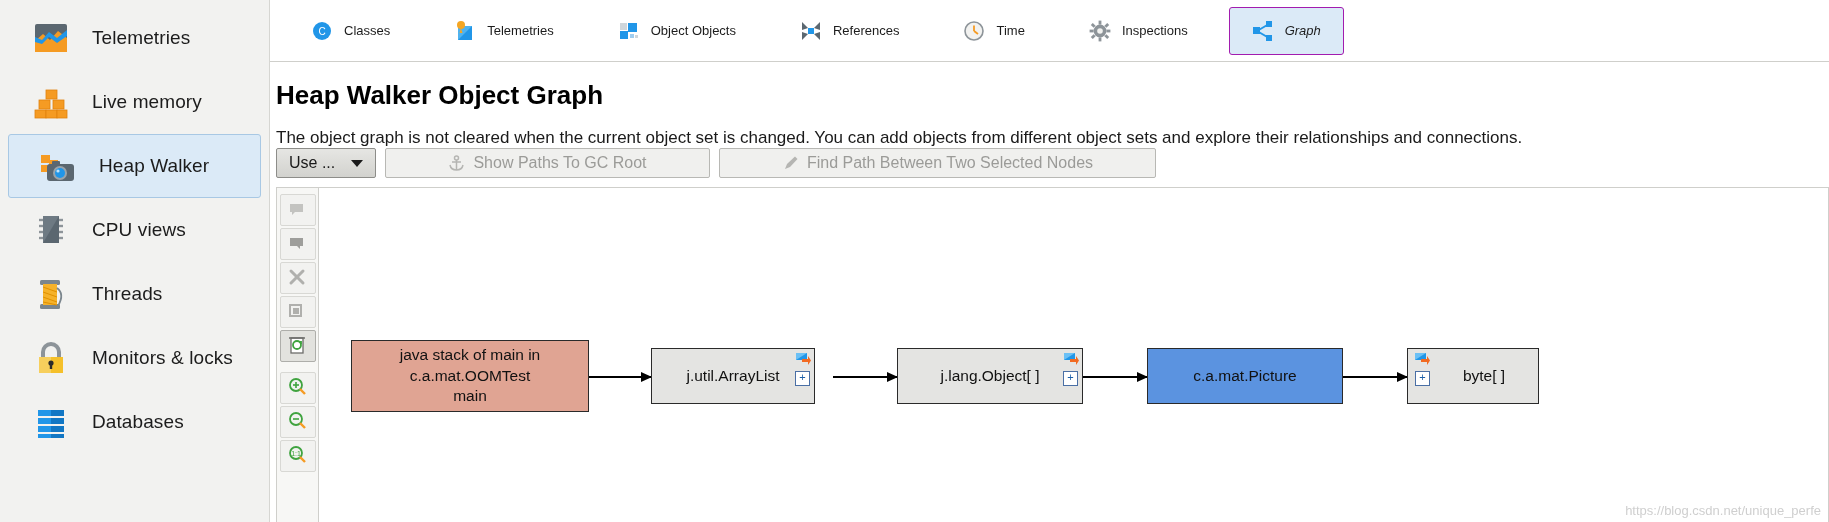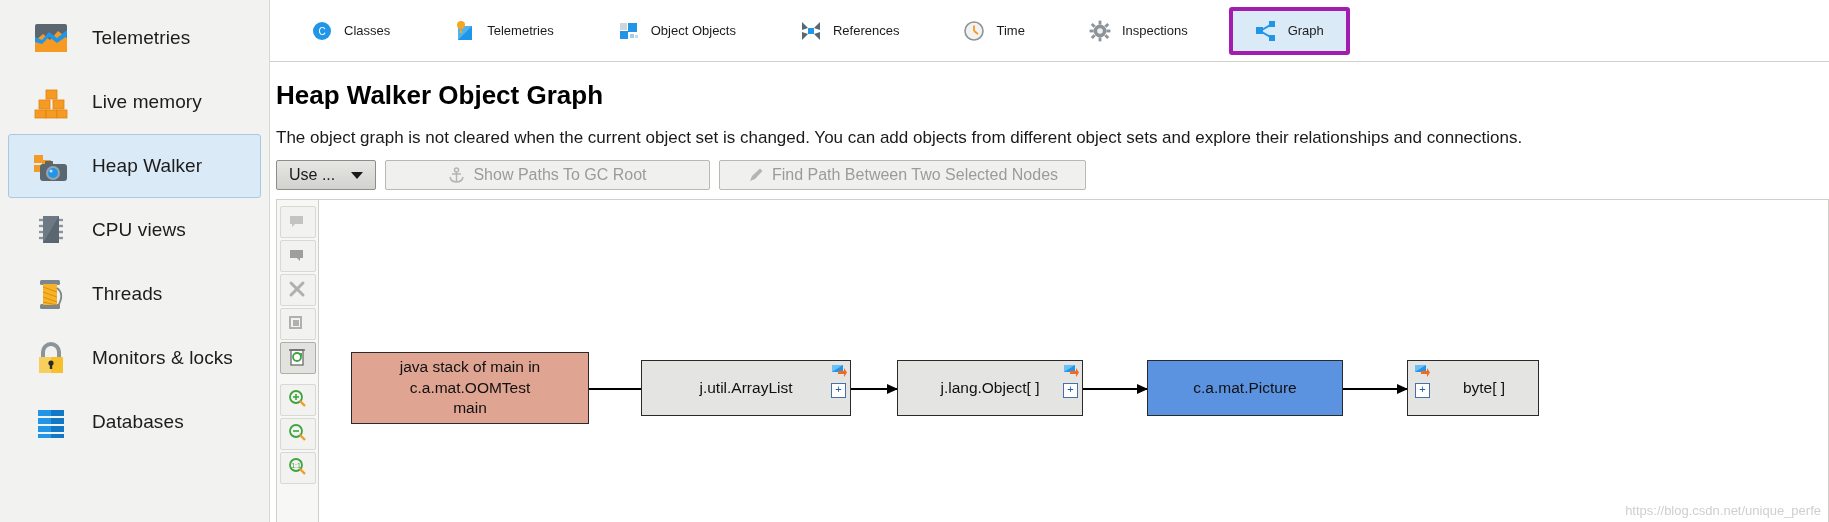--- a/index.html
+++ b/index.html
@@ -33,21 +33,21 @@
     display: flex;
     align-items: center;
     padding-left: 24px;
     box-sizing: border-box;
     margin: 0 8px;
     border-radius: 3px;
   }
   .side-item.selected {
     background: #dbeaf7;
     border: 1px solid #a8c8e4;
-    padding-left: 23px;
+    padding-left: 30px;
   }
   .side-label {
     font-size: 19px;
     color: #1c1c1c;
     margin-left: 22px;
     white-space: nowrap;
     letter-spacing: .1px;
   }
   .side-icon {
     width: 38px; height: 38px;
@@ -80,21 +80,22 @@
     height: 48px;
     padding: 0 22px;
     margin-right: 18px;
     border-radius: 3px;
     box-sizing: border-box;
     border: 1px solid transparent;
     white-space: nowrap;
   }
   .tab.active {
     background: #dbeaf7;
-    border: 4px solid #a21caf;
+    border: 1px solid #a21caf;
+    font-style: italic;
   }
   .tab-label {
     font-size: 13px;
     color: #1c1c1c;
     margin-left: 11px;
   }
   .tab-icon {
     width: 22px; height: 22px;
     flex: 0 0 22px;
     position: relative;
@@ -111,21 +112,21 @@
   }
   #page-desc {
     font-size: 17px;
     color: #1a1a1a;
     margin-top: 17px;
     white-space: nowrap;
   }
 
   
   #toolbar {
-    margin-top: 12px;
+    margin-top: 0;
     display: flex;
     align-items: center;
     gap: 9px;
   }
   .tbtn {
     height: 30px;
     display: flex;
     align-items: center;
     border: 1px solid #b8b8b4;
     background: #f0f0ee;
@@ -473,21 +474,21 @@
             <svg width="17" height="17" viewBox="0 0 17 17">
               <circle cx="8.5" cy="3" r="2" fill="none" stroke="#b5b5b2" stroke-width="1.5"></circle>
               <line x1="8.5" y1="5" x2="8.5" y2="15" stroke="#b5b5b2" stroke-width="1.5"></line>
               <line x1="4" y1="7" x2="13" y2="7" stroke="#b5b5b2" stroke-width="1.5"></line>
               <path d="M2 10 Q3 15 8.5 15 Q14 15 15 10" fill="none" stroke="#b5b5b2" stroke-width="1.5"></path>
             </svg>
           </span>
           <span>Show Paths To GC Root</span>
         </div>
 
-        <div class="tbtn" style="width:367px;justify-content:center;">
+        <div class="tbtn" style="width:437px;justify-content:center;">
           <span class="tb-ico">
             <svg width="17" height="17" viewBox="0 0 17 17">
               <path d="M3 14 L5 9 L13 1.5 L15.5 4 L8 12 Z" fill="#b5b5b2"></path>
             </svg>
           </span>
           <span>Find Path Between Two Selected Nodes</span>
         </div>
       </div>
 
       <div id="graph-wrap">
@@ -555,21 +556,21 @@
           <div class="edge" style="left:514px; top:188px; width:64px;"></div>
           <div class="edge" style="left:764px; top:188px; width:64px;"></div>
           <div class="edge" style="left:1024px; top:188px; width:64px;"></div>
 
           <div class="gnode salmon" style="left:32px; top:152px; width:238px; height:72px;">
             <span style="white-space:pre-line;">java stack of main in
 c.a.mat.OOMTest
 main</span>
           </div>
 
-          <div class="gnode" style="left:322px; top:160px; width:210px; height:56px;">
+          <div class="gnode" style="left:332px; top:160px; width:164px; height:56px;">
             <span>j.util.ArrayList</span>
             <span class="badge-arrow">
               <svg width="16" height="16" viewBox="0 0 16 16">
                 <path d="M1 1 L12 1 L12 8 L1 8 Z" fill="#2196e8"></path>
                 <path d="M1 1 L12 1 L1 8 Z" fill="#6bc0f5"></path>
                 <path d="M7 7 L13 7 L13 4 L16 8.5 L13 13 L13 10 L7 10 Z" fill="#f26a21"></path>
               </svg>
             </span>
             <span class="badge-plus">+</span>
           </div>

